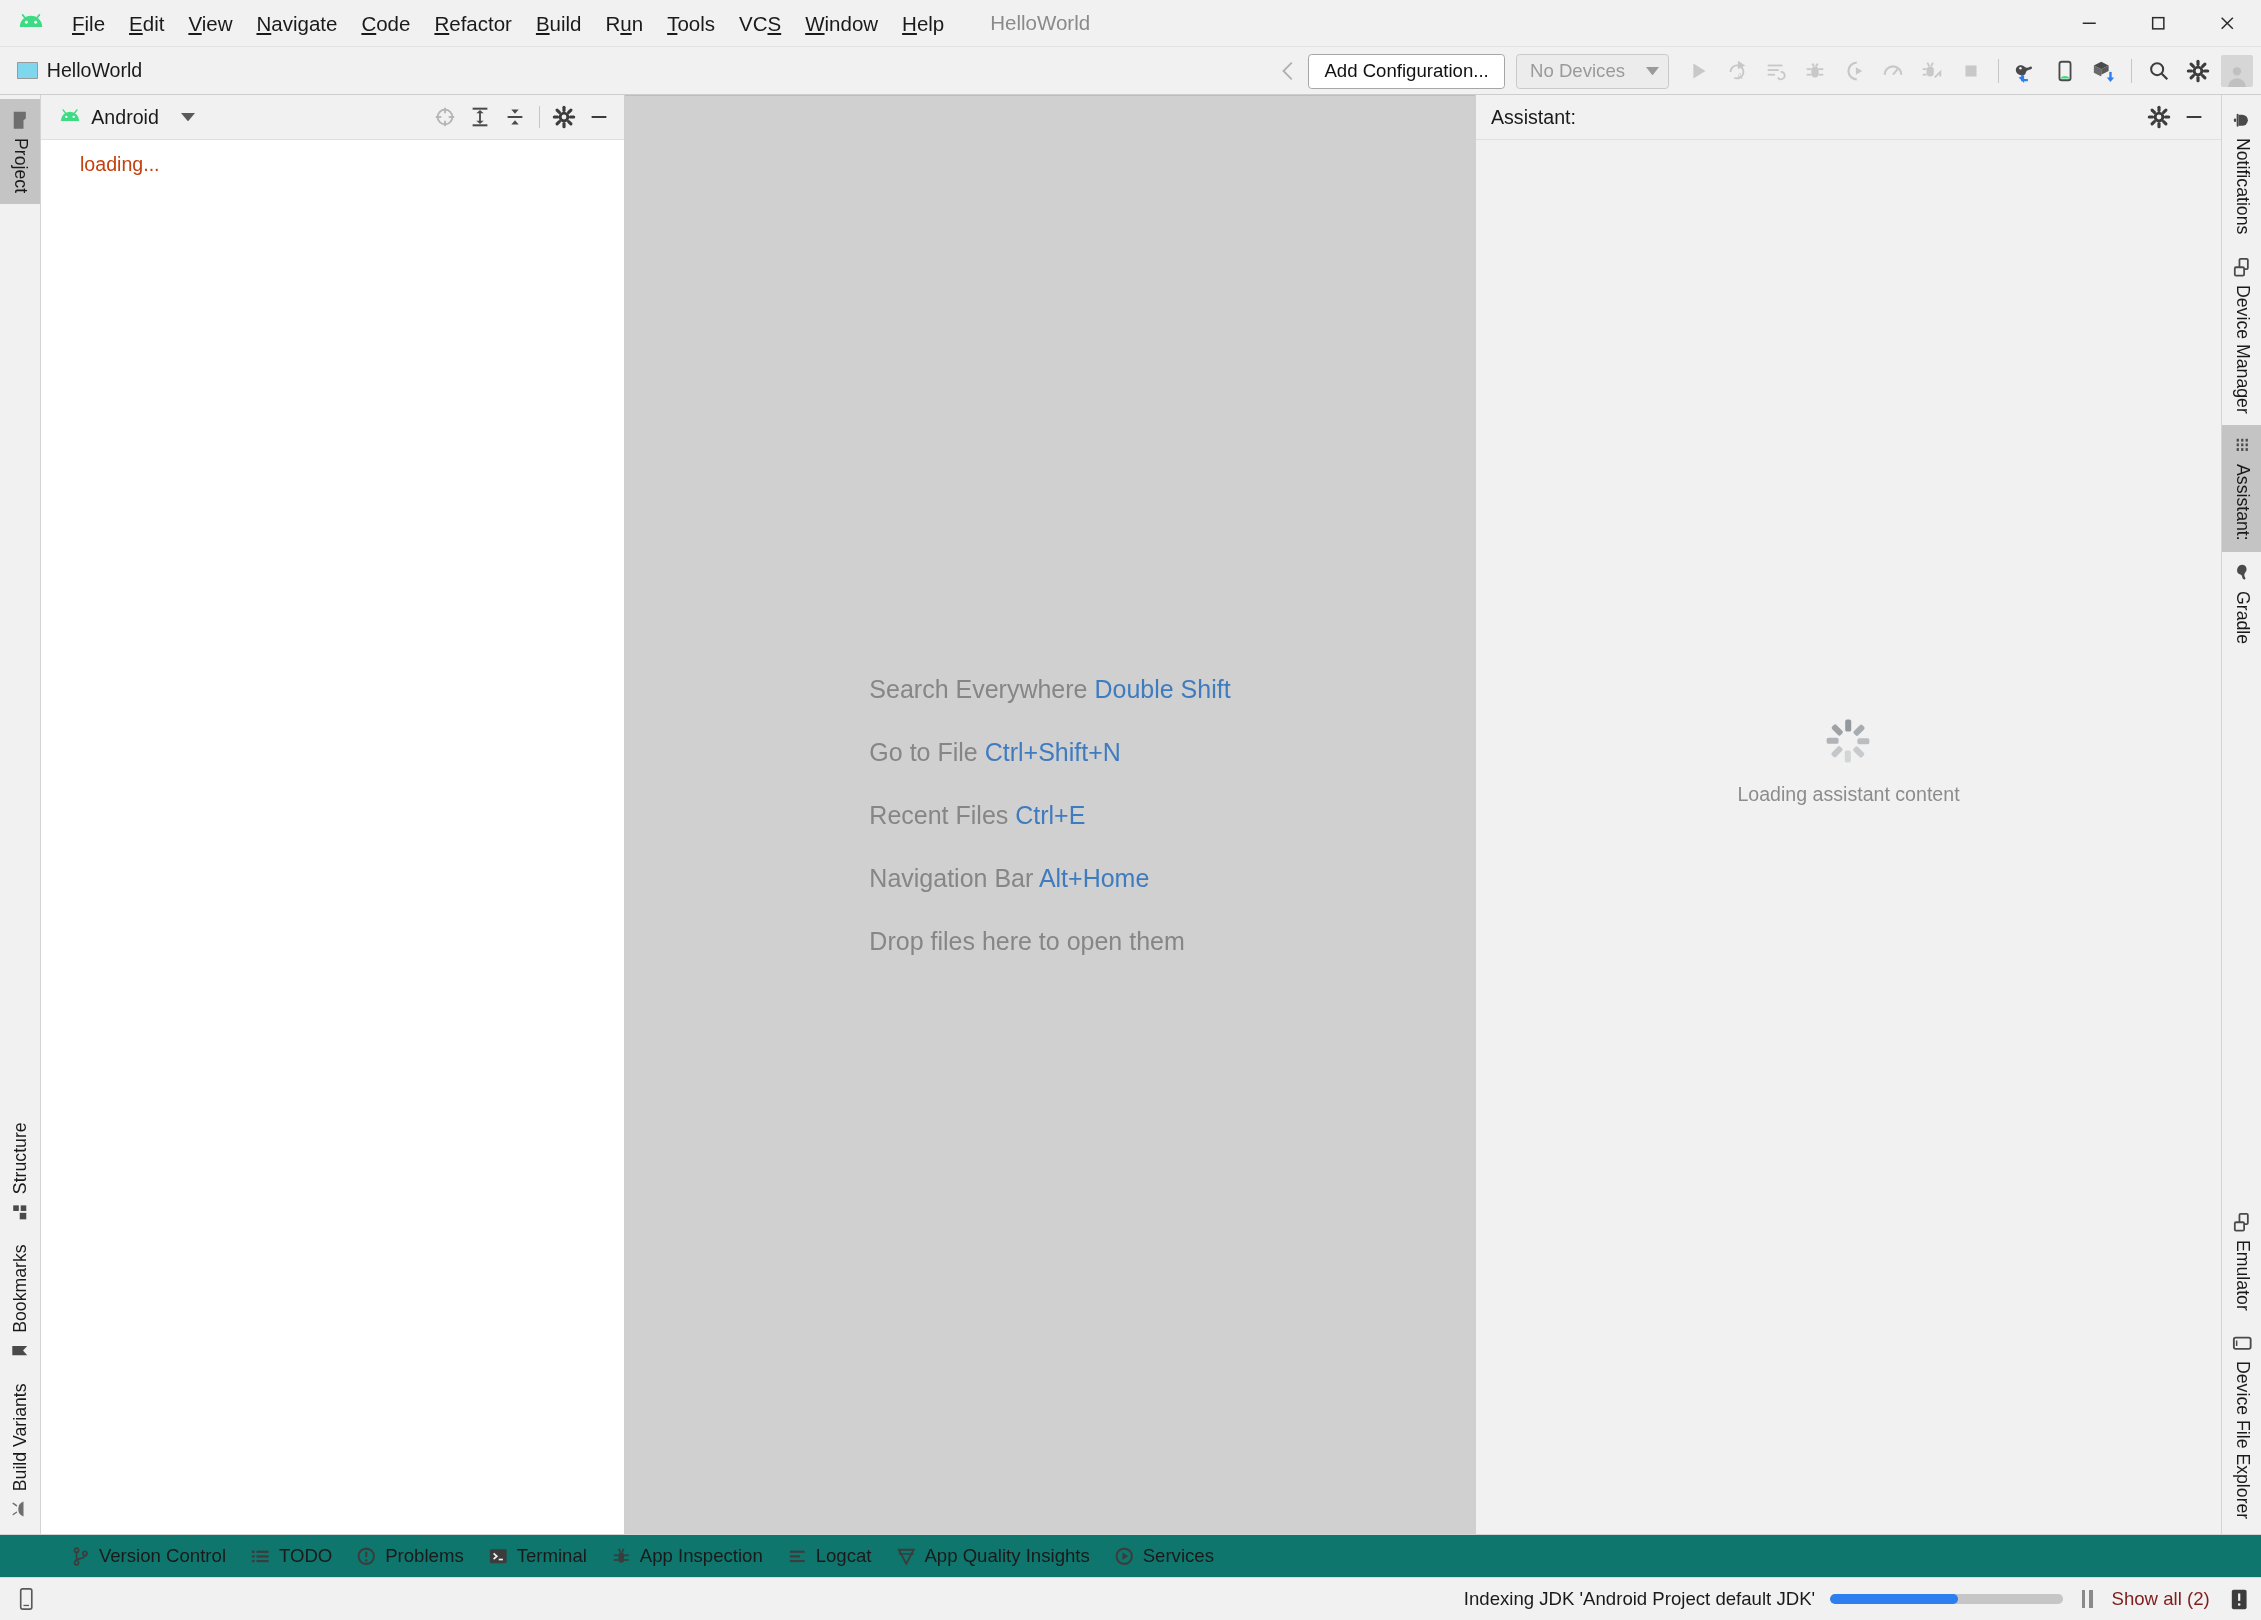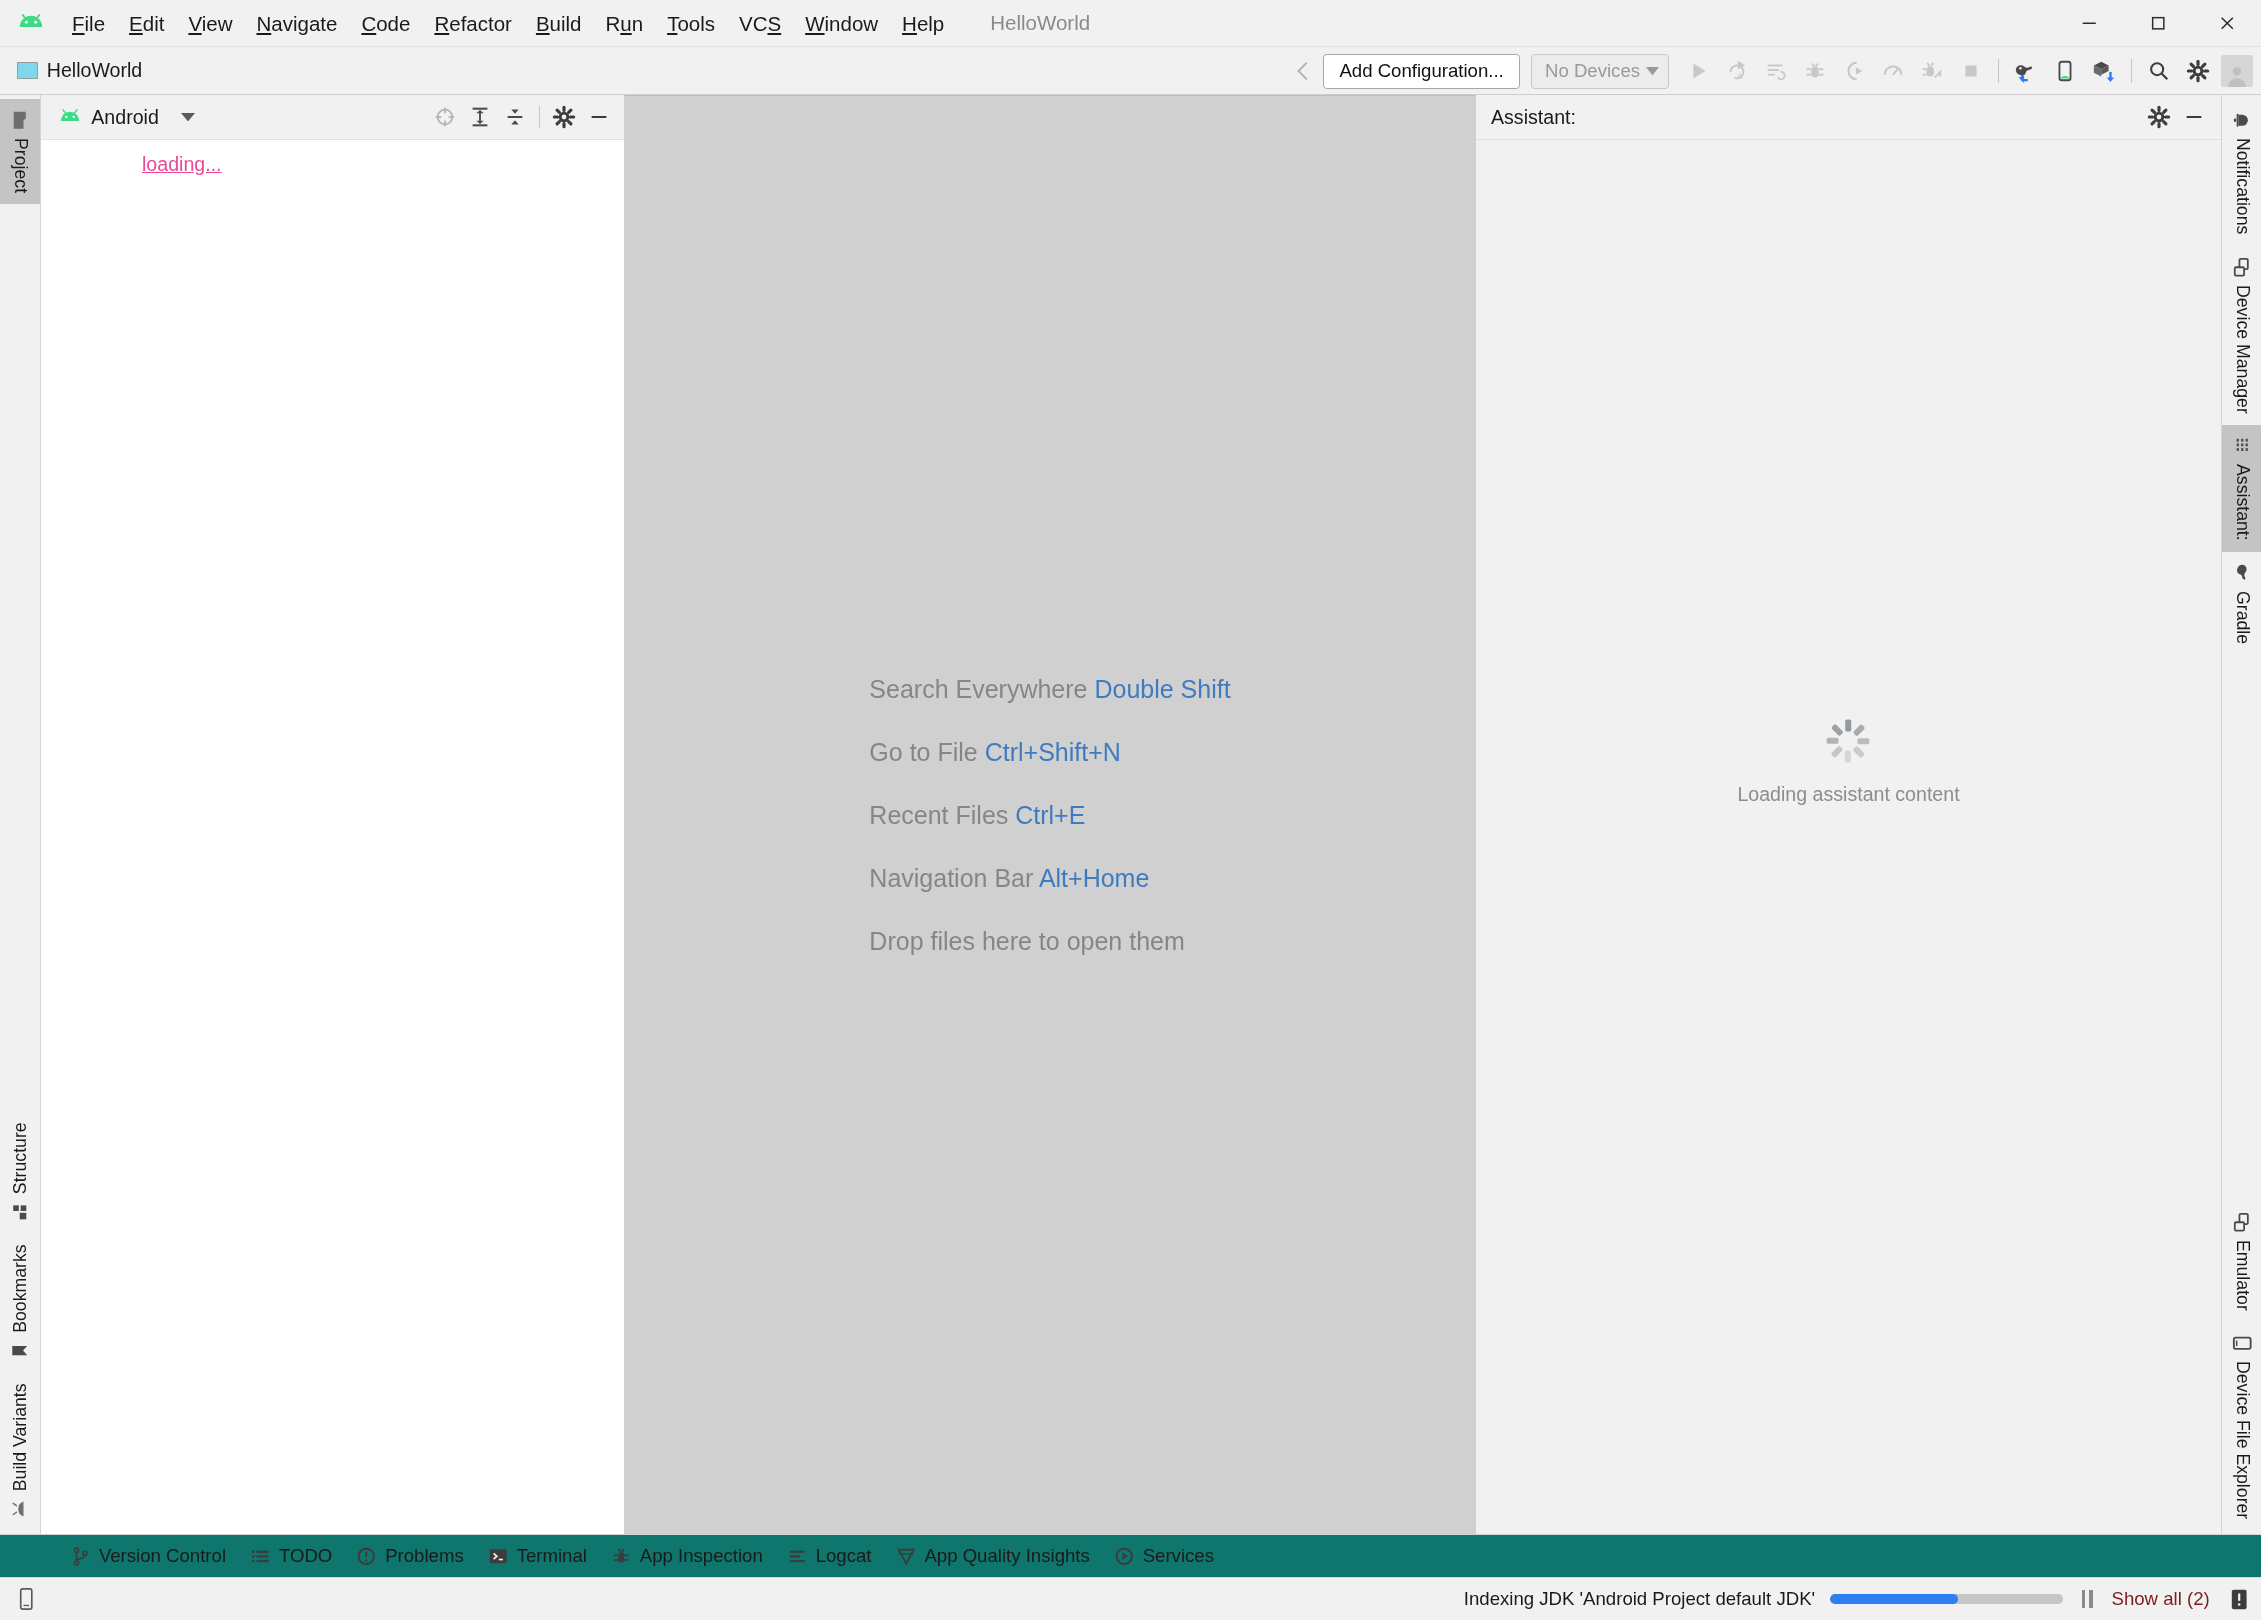--- a/index.html
+++ b/index.html
@@ -55,21 +55,21 @@
   .tb-sep { width: 0.9px; height: 24px; background: #c6c6c6; margin: 0 7.5px; }
   .btn-addconfig {
     height: 35px; padding: 0 15px; background: #ffffff;
     border: 0.9px solid #a6a6a6; border-radius: 3.7px;
     font-size: 18.6px; color: #111; display: flex; align-items: center;
     cursor: default; white-space: nowrap; margin-right: 11.2px;
   }
   .combo-devices {
     height: 35px; padding: 0 9.3px 0 13px; background: #ececec;
     border: 0.9px solid #c9c9c9; border-radius: 3.7px;
-    font-size: 18.6px; color: #9a9a9a; display: flex; align-items: center; gap: 6px;
+    font-size: 18.6px; color: #9a9a9a; display: flex; align-items: center; gap: 21px;
     cursor: default; white-space: nowrap; margin-right: 9.3px;
   }
   .avatar-box { width: 32px; height: 32px; background: #d6d6d6; display:flex; align-items:flex-end; justify-content:center; overflow:hidden; border-radius:1.9px; }
 
   
   .body-row { flex: 1 1 auto; display: flex; min-height: 0; }
 
   
   .leftstrip {
     width: 41px; flex: 0 0 41px; background: #f1f1f1;
@@ -100,21 +100,21 @@
     height: 45px; flex: 0 0 45px; background: #f1f1f1;
     display: flex; align-items: center; border-bottom: 0.9px solid #e0e0e0;
     position: relative;
   }
   .pp-title { display:flex; align-items:center; margin-left: 17px; gap: 9.3px; }
   .pp-title-text { font-size: 19.6px; color: #1a1a1a; }
   .pp-header-actions { position: absolute; right: 7.5px; display: flex; align-items: center; }
   .pp-ico { width: 35px; height: 35px; display:flex; align-items:center; justify-content:center; cursor:default; border-radius:2.8px; }
   .pp-sep { width:0.9px; height:22.4px; background:#c6c6c6; margin:0 6.5px; }
   .pp-content { flex: 1 1 auto; padding: 13px 0 0 0; }
-  .pp-loading { font-size: 19.6px; color: #ec4899; padding-left: 101px; text-decoration: underline; }
+  .pp-loading { font-size: 19.6px; color: #c2410c; padding-left: 39px; }
 
   
   .editor {
     flex: 1 1 auto; background: #d0d0d0;
     display: flex; align-items: center; justify-content: center;
     position: relative; min-width: 0;
     border-top: 0.9px solid #bdbdbd;
   }
   .hints { display: flex; flex-direction: column; gap: 0; }
   .hintrow { font-size: 25px; color: #868686; line-height: 63px; white-space: nowrap; }

